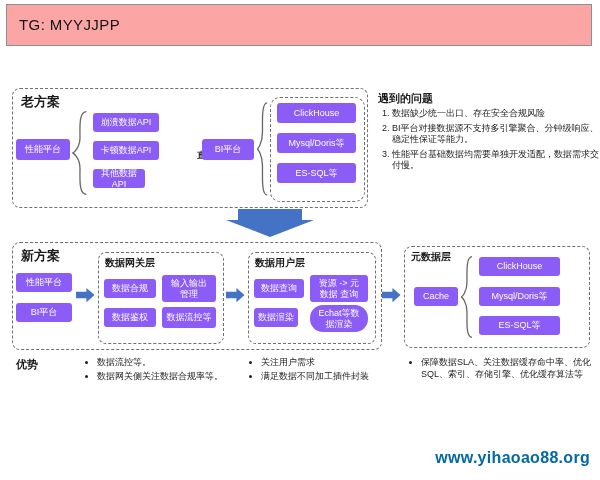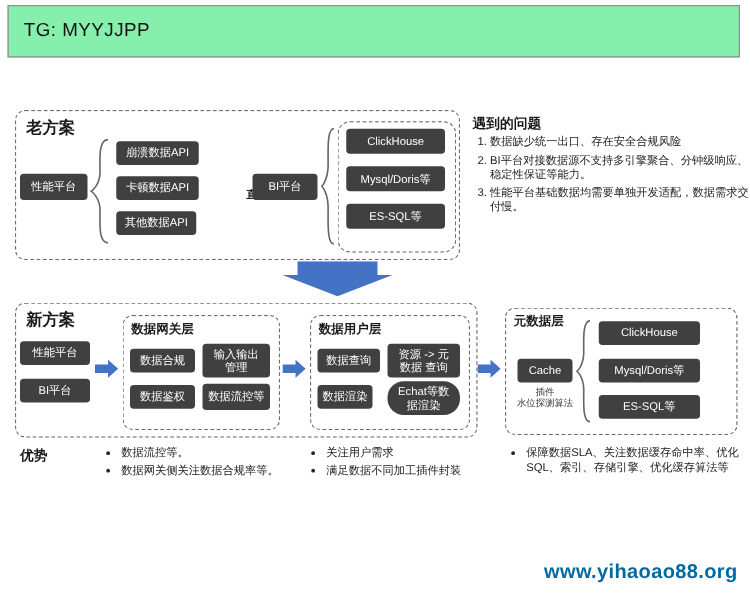--- a/index.html
+++ b/index.html
@@ -1,26 +1,26 @@
 <!DOCTYPE html>
 <html><head>
 <meta charset="utf-8">
 <style>
   html,body{margin:0;padding:0;background:#fff;}
   #screen{
     position:relative;width:600px;height:480px;background:#ffffff;overflow:hidden;
     font-family:"Liberation Sans","DejaVu Sans",sans-serif;color:#1a1a1a;
   }
-  .header-box{position:absolute;left:6px;top:4px;width:584px;height:40px;border:1px solid #8f8f8f;background:#86efac;}
+  .header-box{position:absolute;left:6px;top:4px;width:584px;height:40px;border:1px solid #8f8f8f;background:#fca5a5;}
   .header-title{position:absolute;left:12px;top:0;line-height:40px;font-size:15px;letter-spacing:.4px;color:#141414;}
   .dashbox{position:absolute;border:1px dashed #6e6e6e;border-radius:8px;background:transparent;}
   .panel-label{position:absolute;left:8px;top:4px;font-size:13px;font-weight:bold;color:#1a1a1a;}
   .sub-title{position:absolute;left:6px;top:3px;font-size:10px;font-weight:bold;color:#1a1a1a;}
   .bluebox{
-    position:absolute;background:#404040;color:#fff;border-radius:3px;
+    position:absolute;background:#8b5cf6;color:#fff;border-radius:3px;
     display:flex;align-items:center;justify-content:center;text-align:center;
     font-size:9px;line-height:1.15;white-space:pre-line;padding:1px 2px;box-sizing:border-box;
   }
   .small-label{position:absolute;font-size:8.5px;font-weight:600;color:#222;}
   .arrow{position:absolute;}
   .problems-title{position:absolute;left:378px;top:91px;font-size:11px;font-weight:bold;}
   .problems-list{position:absolute;left:376px;top:108px;width:214px;margin:0;padding:0 0 0 16px;
     font-size:9px;line-height:11.5px;color:#222;}
   .problems-list li{margin-bottom:3px;}
   .adv-label{position:absolute;left:16px;top:357px;font-size:11px;font-weight:bold;}
@@ -44,21 +44,21 @@
   </div>
 
   <div class="bluebox" style="left:16px;top:139px;width:54px;height:21px;">性能平台</div>
 
   <svg class="arrow" style="left:71px;top:110px;" width="18" height="86" viewBox="0 0 14 100" preserveAspectRatio="none">
     <path d="M 12 2 C 6 2 7 20 7 32 C 7 44 2 50 1 50 C 2 50 7 56 7 68 C 7 80 6 98 12 98" stroke="#666" stroke-width="1.3" fill="none" vector-effect="non-scaling-stroke"></path>
   </svg>
 
   <div class="bluebox" style="left:93px;top:113px;width:66px;height:19px;">崩溃数据API</div>
   <div class="bluebox" style="left:93px;top:141px;width:66px;height:19px;">卡顿数据API</div>
-  <div class="bluebox" style="left:93px;top:169px;width:64px;height:19px;">其他数据API</div>
+  <div class="bluebox" style="left:93px;top:169px;width:52px;height:19px;">其他数据API</div>
 
   <span class="small-label" style="left:197px;top:107px;margin-top:43px;">直连存储引擎</span>
   <div class="bluebox" style="left:202px;top:139px;width:52px;height:21px;">BI平台</div>
 
   <svg class="arrow" style="left:256px;top:101px;" width="13" height="96" viewBox="0 0 14 100" preserveAspectRatio="none">
     <path d="M 12 2 C 6 2 7 20 7 32 C 7 44 2 50 1 50 C 2 50 7 56 7 68 C 7 80 6 98 12 98" stroke="#666" stroke-width="1.3" fill="none" vector-effect="non-scaling-stroke"></path>
   </svg>
 
   <div class="dashbox" style="left:270px;top:97px;width:93px;height:103px;border-radius:10px;"></div>
   <div class="bluebox" style="left:277px;top:103px;width:79px;height:20px;">ClickHouse</div>
@@ -111,22 +111,20 @@
 据渲染</div>
 
   <svg class="arrow" style="left:382px;top:287px;" width="19" height="16" viewBox="0 0 20 16">
     <polygon points="0,4.5 11,4.5 11,0.5 19.5,8 11,15.5 11,11.5 0,11.5" fill="#4472c4"></polygon>
   </svg>
 
   <div class="dashbox" style="left:404px;top:246px;width:184px;height:100px;">
     <span class="sub-title">元数据层</span>
   </div>
   <div class="bluebox" style="left:414px;top:287px;width:44px;height:19px;">Cache</div>
-  <div class="cache-note">插件
-水位探测算法</div>
 
   <svg class="arrow" style="left:460px;top:255px;" width="14" height="84" viewBox="0 0 14 100" preserveAspectRatio="none">
     <path d="M 12 2 C 6 2 7 20 7 32 C 7 44 2 50 1 50 C 2 50 7 56 7 68 C 7 80 6 98 12 98" stroke="#666" stroke-width="1.3" fill="none" vector-effect="non-scaling-stroke"></path>
   </svg>
 
   <div class="bluebox" style="left:479px;top:257px;width:81px;height:19px;">ClickHouse</div>
   <div class="bluebox" style="left:479px;top:287px;width:81px;height:19px;">Mysql/Doris等</div>
   <div class="bluebox" style="left:479px;top:316px;width:81px;height:19px;">ES-SQL等</div>
 
   <div class="adv-label">优势</div>

